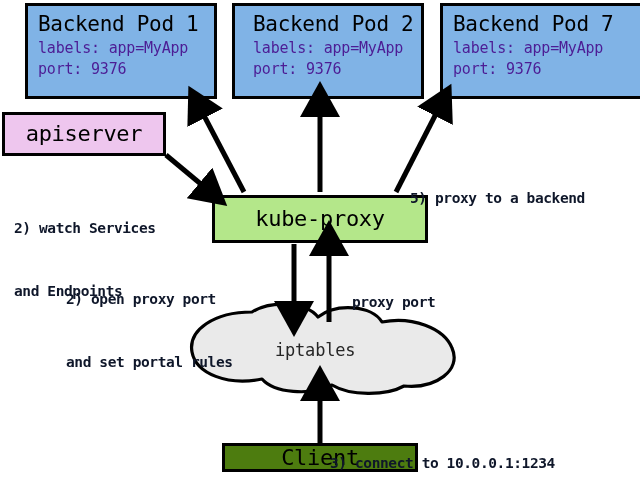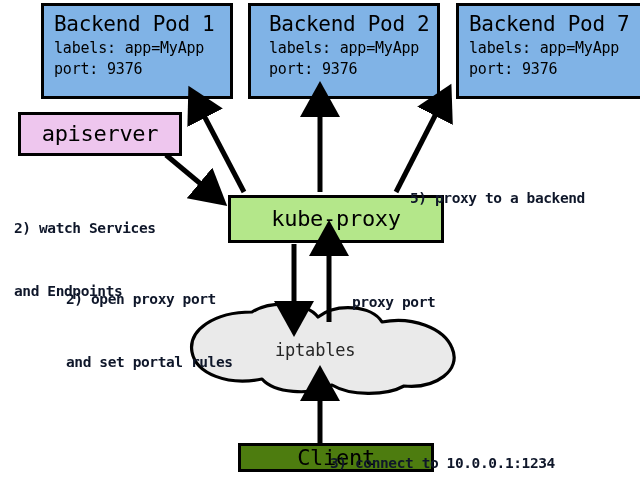--- a/index.html
+++ b/index.html
@@ -23,37 +23,36 @@
     height: 494px;
     pointer-events: none;
   }
   .node {
     position: absolute;
     box-sizing: border-box;
     border: 3px solid #000000;
     display: flex;
     flex-direction: column;
     justify-content: center;
-    margin-left: 16px;
   }
   .pod {
     padding: 4px 8px 5px 10px;
     justify-content: flex-start;
   }
   .pod-title {
     font-size: 21px;
     line-height: 28px;
     color: #000;
     white-space: nowrap;
     letter-spacing: -0.3px;
   }
   .pod-line {
     font-size: 15px;
     line-height: 21px;
-    color: #000000;
+    color: #4c1d95;
     white-space: nowrap;
     letter-spacing: -0.2px;
   }
   .center-label {
     text-align: center;
     font-size: 22px;
     line-height: 26px;
     color: #000;
     white-space: nowrap;
     letter-spacing: -0.3px;

